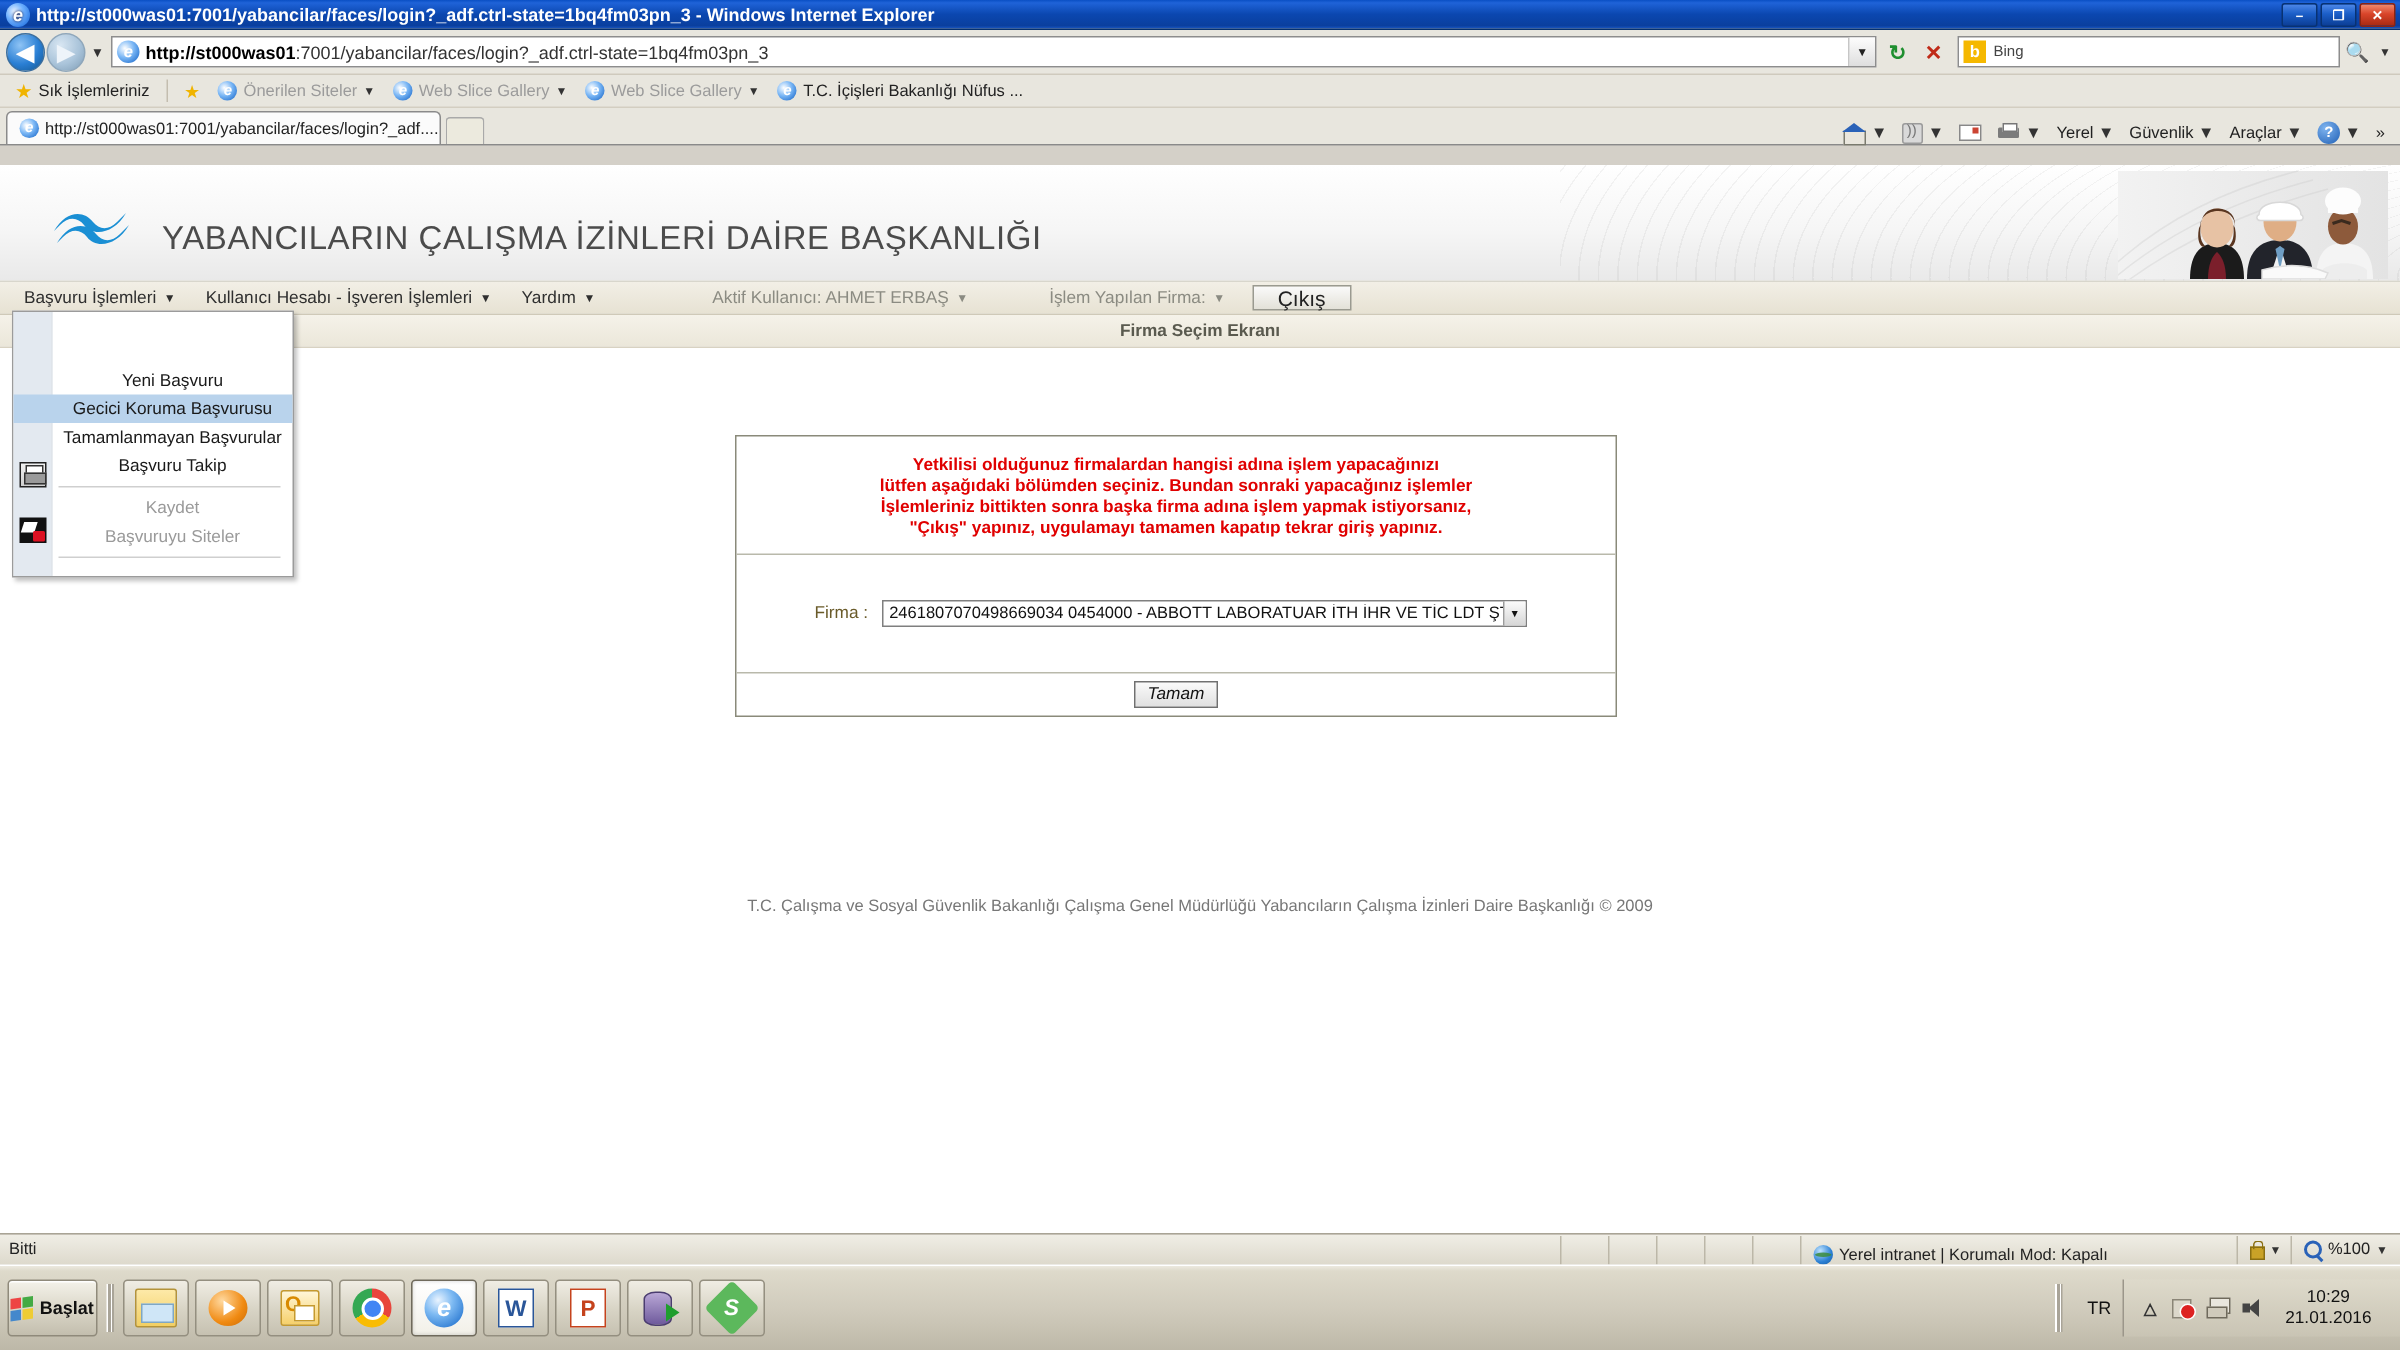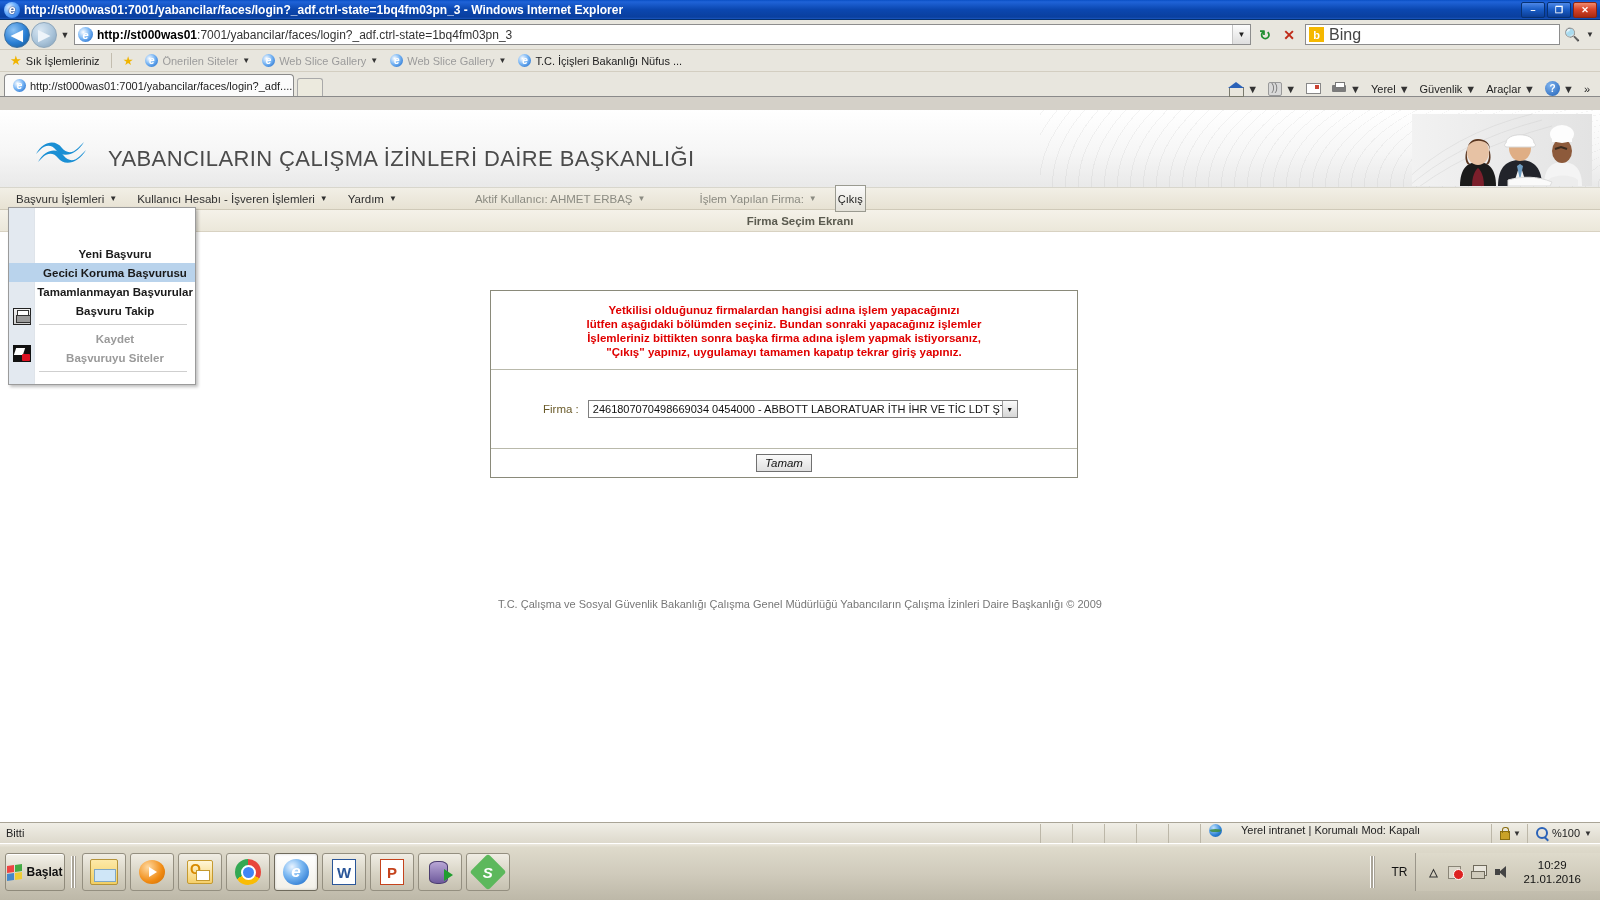--- a/index.html
+++ b/index.html
@@ -81,21 +81,21 @@
     font-size: 14px; font-weight:bold; flex:0 0 auto; margin: 0 1px; border:1px solid transparent;
   }
   .iconbtn.refresh { color:#1f8f2f; }
   .iconbtn.stop { color:#c02b18; }
 
   .searchbox {
     width: 255px; height: 21px; background:#fff; border:1px solid #8d8d8d;
     display:flex; align-items:center; margin-left:4px; flex:0 0 auto;
   }
   .bing-ico { width:15px;height:15px;background:#f5b800;margin:0 5px 0 3px;display:flex;align-items:center;justify-content:center;color:#fff;font-weight:bold;font-size:11px;flex:0 0 auto;}
-  .search-txt{color:#444;font-size:16px;}
+  .search-txt{color:#444;font-size:10px;}
   .searchgo{width:24px;height:24px;display:flex;align-items:center;justify-content:center;color:#2a62b8;font-size:13px;flex:0 0 auto;}
   .searchcaret{width:12px;text-align:center;font-size:8px;color:#333;flex:0 0 auto;}
 
   
   .favbar {
     height: 22px; background:#e8e6de; display:flex; align-items:center;
     padding: 0 4px; border-bottom:1px solid #d3cec1; font-size:11px; color:#222;
   }
   .favitem{display:flex;align-items:center;gap:4px;padding:0 6px;white-space:nowrap;}
   .favitem.dim{color:#9b9b9b;}
@@ -141,32 +141,32 @@
   .logo-mark{position:absolute;left:32px;top:16px;width:56px;height:46px;}
   .logo-mark svg{display:block;}
   .banner-t1{position:absolute;left:108px;top:16px;font-size:13.5px;color:#555;letter-spacing:.1px;white-space:nowrap;}
   .banner-t2{position:absolute;left:108px;top:36px;font-size:22px;color:#4b4b4b;letter-spacing:.4px;white-space:nowrap;}
   .banner-people{position:absolute;right:8px;top:4px;width:180px;height:72px;overflow:hidden;}
 
   .menubar{height:22px;background:linear-gradient(180deg,#f2efe6,#e7e2d3);border-bottom:1px solid #cfc9b8;display:flex;align-items:center;padding-left:6px;font-size:11.5px;color:#2f2f2f;position:relative;}
   .mi{padding:0 10px;display:flex;align-items:center;gap:5px;white-space:nowrap;height:100%;}
   .mi.dim{color:#8b8b82;}
   .mi .c{font-size:8px;}
-  .exitbtn{margin-left:8px;height:27px;padding:0 2px;background:linear-gradient(180deg,#fafafa,#e3e1d8);border:1px solid #9a9a90;font-size:11px;display:flex;align-items:center;color:#222;}
+  .exitbtn{margin-left:8px;height:17px;padding:0 16px;background:linear-gradient(180deg,#fafafa,#e3e1d8);border:1px solid #9a9a90;font-size:14px;display:flex;align-items:center;color:#222;}
 
   .pagetitle{height:22px;background:linear-gradient(180deg,#f5f2e9,#ebe7da);border-bottom:1px solid #d8d2c2;display:flex;align-items:center;justify-content:center;font-size:11.5px;font-weight:bold;color:#5a5a4f;}
 
   
   .dropdown{
     position:absolute;left:8px;top:97px;width:188px;
     background:#fff;border:1px solid #9b9b9b;box-shadow:2px 2px 3px rgba(0,0,0,.25);z-index:40;
   }
   .dd-gutter{position:absolute;left:0;top:0;width:26px;height:100%;background:#e3e9f0;border-right:1px solid #dfe4ea;}
   .dd-list{position:relative;z-index:2;padding:2px 0;}
-  .dd-item{height:19px;display:flex;align-items:center;justify-content:center;font-size:11.5px;color:#1a1a1a;padding-left:26px;white-space:nowrap;font-weight:bold;}
+  .dd-item{height:19px;display:flex;align-items:center;justify-content:center;font-size:11.5px;color:#1a1a1a;padding-left:26px;white-space:nowrap;}
   .dd-item.hl{background:#b9d3ec;}
   .dd-item.disabled{color:#9a9a9a;}
   .dd-sep{height:1px;background:#cfcfcf;margin:4px 8px 4px 30px;}
   .dd-ico{position:absolute;left:4px;width:18px;height:17px;z-index:3;}
   .floppy{background:linear-gradient(180deg,#f2f2f2,#cfcfcf);border:1px solid #222;position:relative;}
   .floppy::before{content:"";position:absolute;left:3px;top:1px;width:10px;height:6px;background:#fff;border:1px solid #333;}
   .floppy::after{content:"";position:absolute;left:2px;bottom:1px;width:13px;height:6px;background:#9a9a9a;border:1px solid #333;}
   .finish{background:#111;position:relative;}
   .finish::before{content:"";position:absolute;left:2px;top:3px;width:9px;height:7px;background:#fff;transform:skewX(-18deg);}
   .finish::after{content:"";position:absolute;right:1px;bottom:1px;width:8px;height:7px;background:#d12;border-radius:1px;}
@@ -183,21 +183,21 @@
   .panel-foot{height:28px;display:flex;align-items:center;justify-content:center;font-style:italic;}
   .okbtn{height:18px;min-width:46px;padding:0 8px;background:linear-gradient(180deg,#fafafa,#e0e0e0);border:1px solid #707070;font-size:11.5px;color:#111;display:flex;align-items:center;justify-content:center;}
 
   .copyright{position:absolute;left:0;top:488px;width:1600px;text-align:center;font-size:11px;color:#777;}
 
   
   .statusbar{position:absolute;left:0;top:822px;width:1600px;height:21px;background:linear-gradient(180deg,#f0eee6,#ddd9cc);border-top:1px solid #a9a496;display:flex;align-items:center;font-size:11px;color:#222;}
   .sb-text{padding-left:6px;width:1040px;}
   .sb-cells{display:flex;}
   .sb-cell{width:32px;height:19px;border-left:1px solid #bcb7a8;}
-  .sb-zone{display:flex;align-items:flex-start;gap:19px;border-left:1px solid #bcb7a8;padding:0 8px;height:19px;}
+  .sb-zone{display:flex;align-items:flex-end;gap:4px;border-left:1px solid #bcb7a8;padding:0 8px;height:19px;}
   .globe{width:13px;height:13px;border-radius:50%;background:radial-gradient(circle at 35% 30%,#bfe3ff,#2a7fd4 60%,#1a5c9e);position:relative;}
   .globe::after{content:"";position:absolute;left:1px;top:5px;width:11px;height:3px;background:rgba(60,140,60,.85);border-radius:50%;}
   .sb-right{margin-left:auto;display:flex;align-items:center;height:19px;}
   .sb-sec{display:flex;align-items:center;gap:4px;border-left:1px solid #bcb7a8;padding:0 6px;height:19px;}
   .lock{width:11px;height:12px;position:relative;}
   .lock::before{content:"";position:absolute;left:2px;top:4px;width:8px;height:7px;background:#c9a227;border:1px solid #8a6f12;}
   .lock::after{content:"";position:absolute;left:4px;top:0px;width:5px;height:5px;border:1px solid #8a6f12;border-bottom:none;border-radius:3px 3px 0 0;}
   .sb-zoom{display:flex;align-items:center;gap:4px;border-left:1px solid #bcb7a8;padding:4px 8px;height:19px;}
   .magnify{width:12px;height:12px;border:2px solid #2a62b8;border-radius:50%;position:relative;}
   .magnify::after{content:"";position:absolute;right:-3px;bottom:-3px;width:5px;height:2px;background:#2a62b8;transform:rotate(45deg);}

